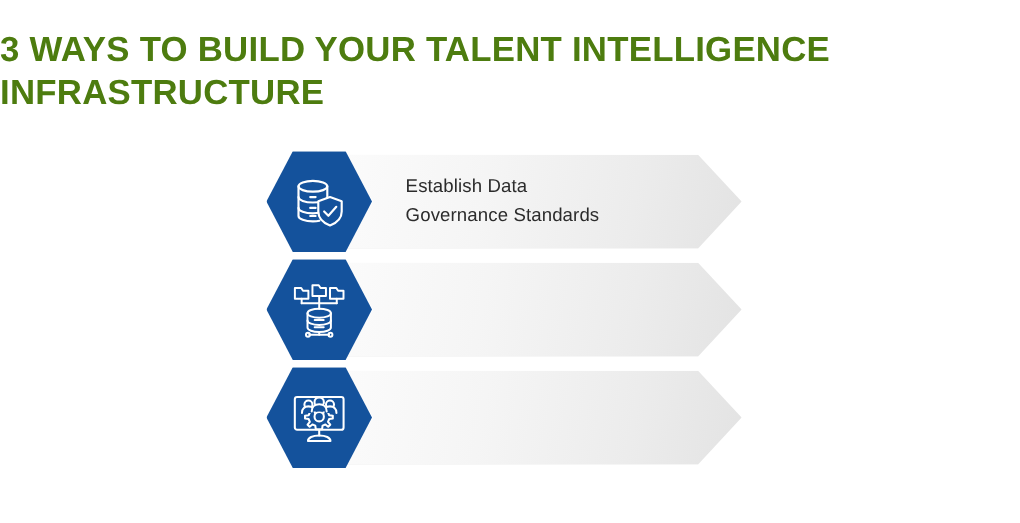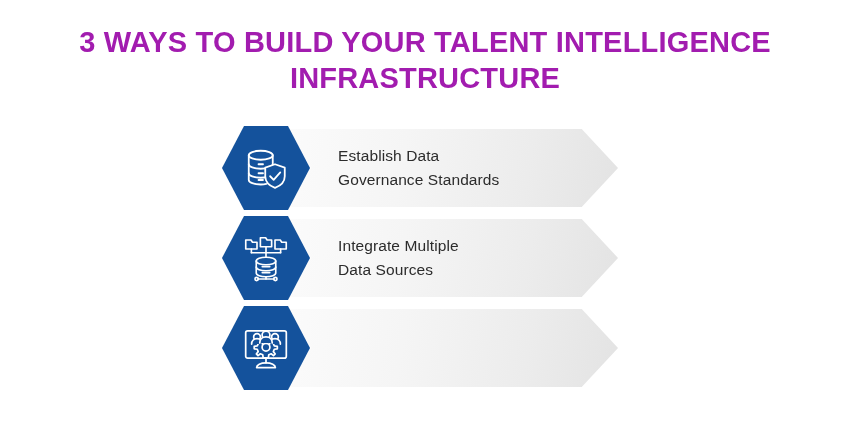--- a/index.html
+++ b/index.html
@@ -15,27 +15,27 @@
     font-family: "Liberation Sans", sans-serif;
     -webkit-font-smoothing: antialiased;
   }
 
   
   #infographic-title {
     position: absolute;
     left: 0;
     top: 24px;
     width: 850px;
-    text-align: center;
+    text-align: left;
     font-family: "Liberation Sans", sans-serif;
     font-weight: bold;
     font-size: 29px;
     line-height: 36px;
     letter-spacing: 0.2px;
-    color: #a21caf;
+    color: #4d7c0f;
     white-space: pre-line;
   }
 
   
   #steps-list {
     position: absolute;
     left: 0;
     top: 126px;
     width: 850px;
   }
@@ -138,22 +138,20 @@
       </span>
     </div>
   </div>
 
   <div class="step-row">
 
     <div class="step-banner">
       <div class="step-banner-inner"></div>
     </div>
 
-    <div class="step-label">Integrate Multiple
-Data Sources</div>
 
     <div class="step-hex">
       <span>
         <svg width="48" height="48" viewBox="0 0 64 64" fill="none" stroke="#ffffff" stroke-width="2.2" stroke-linecap="round" stroke-linejoin="round">
 
           <path d="M5 8 H12 L14 11 H20 V20 H5 Z"></path>
           <path d="M24.5 5 H31.5 L33.5 8 H39.5 V17 H24.5 Z"></path>
           <path d="M44 8 H51 L53 11 H59 V20 H44 Z"></path>
 
           <line x1="12.5" y1="20" x2="12.5" y2="25"></line>

